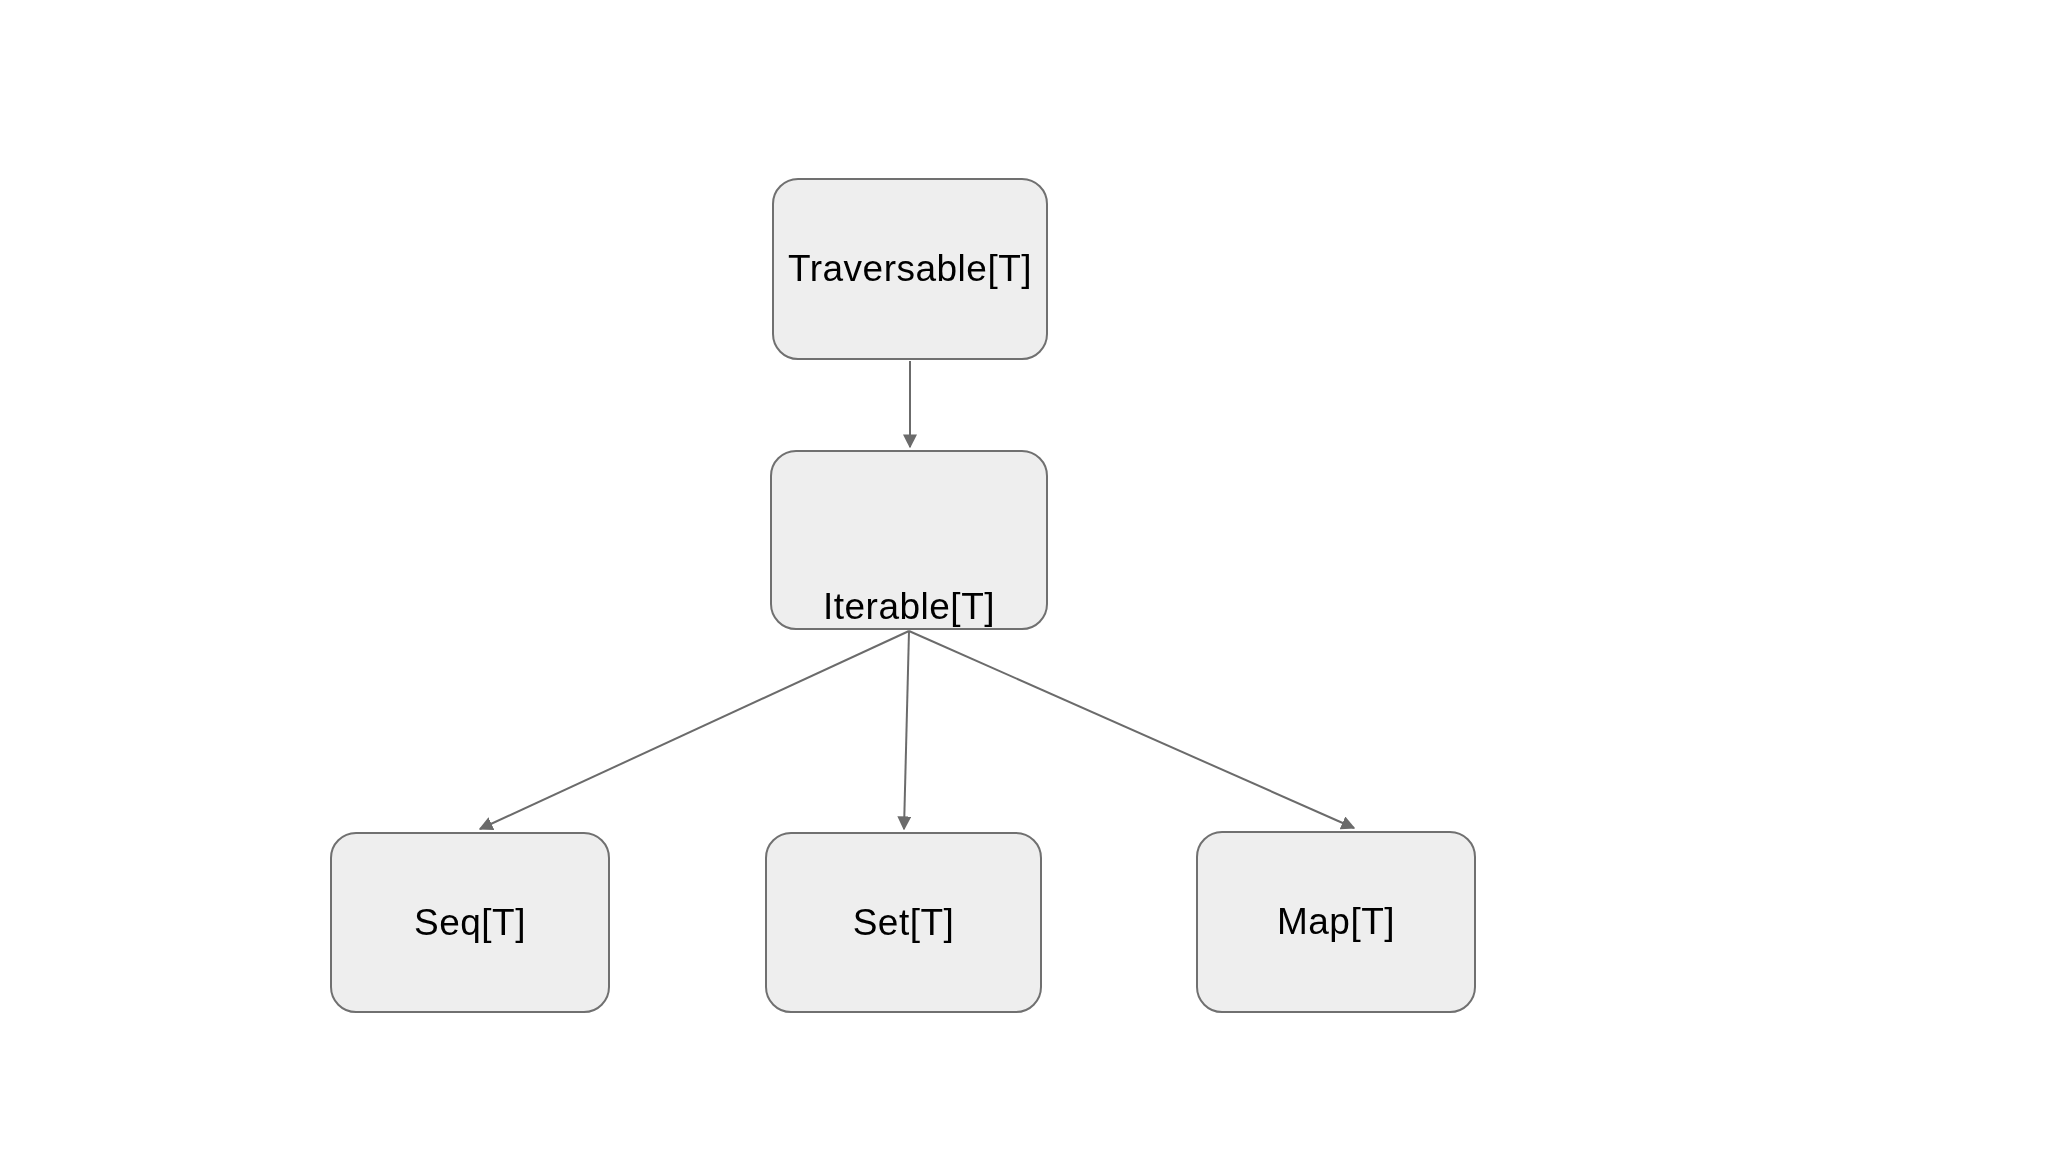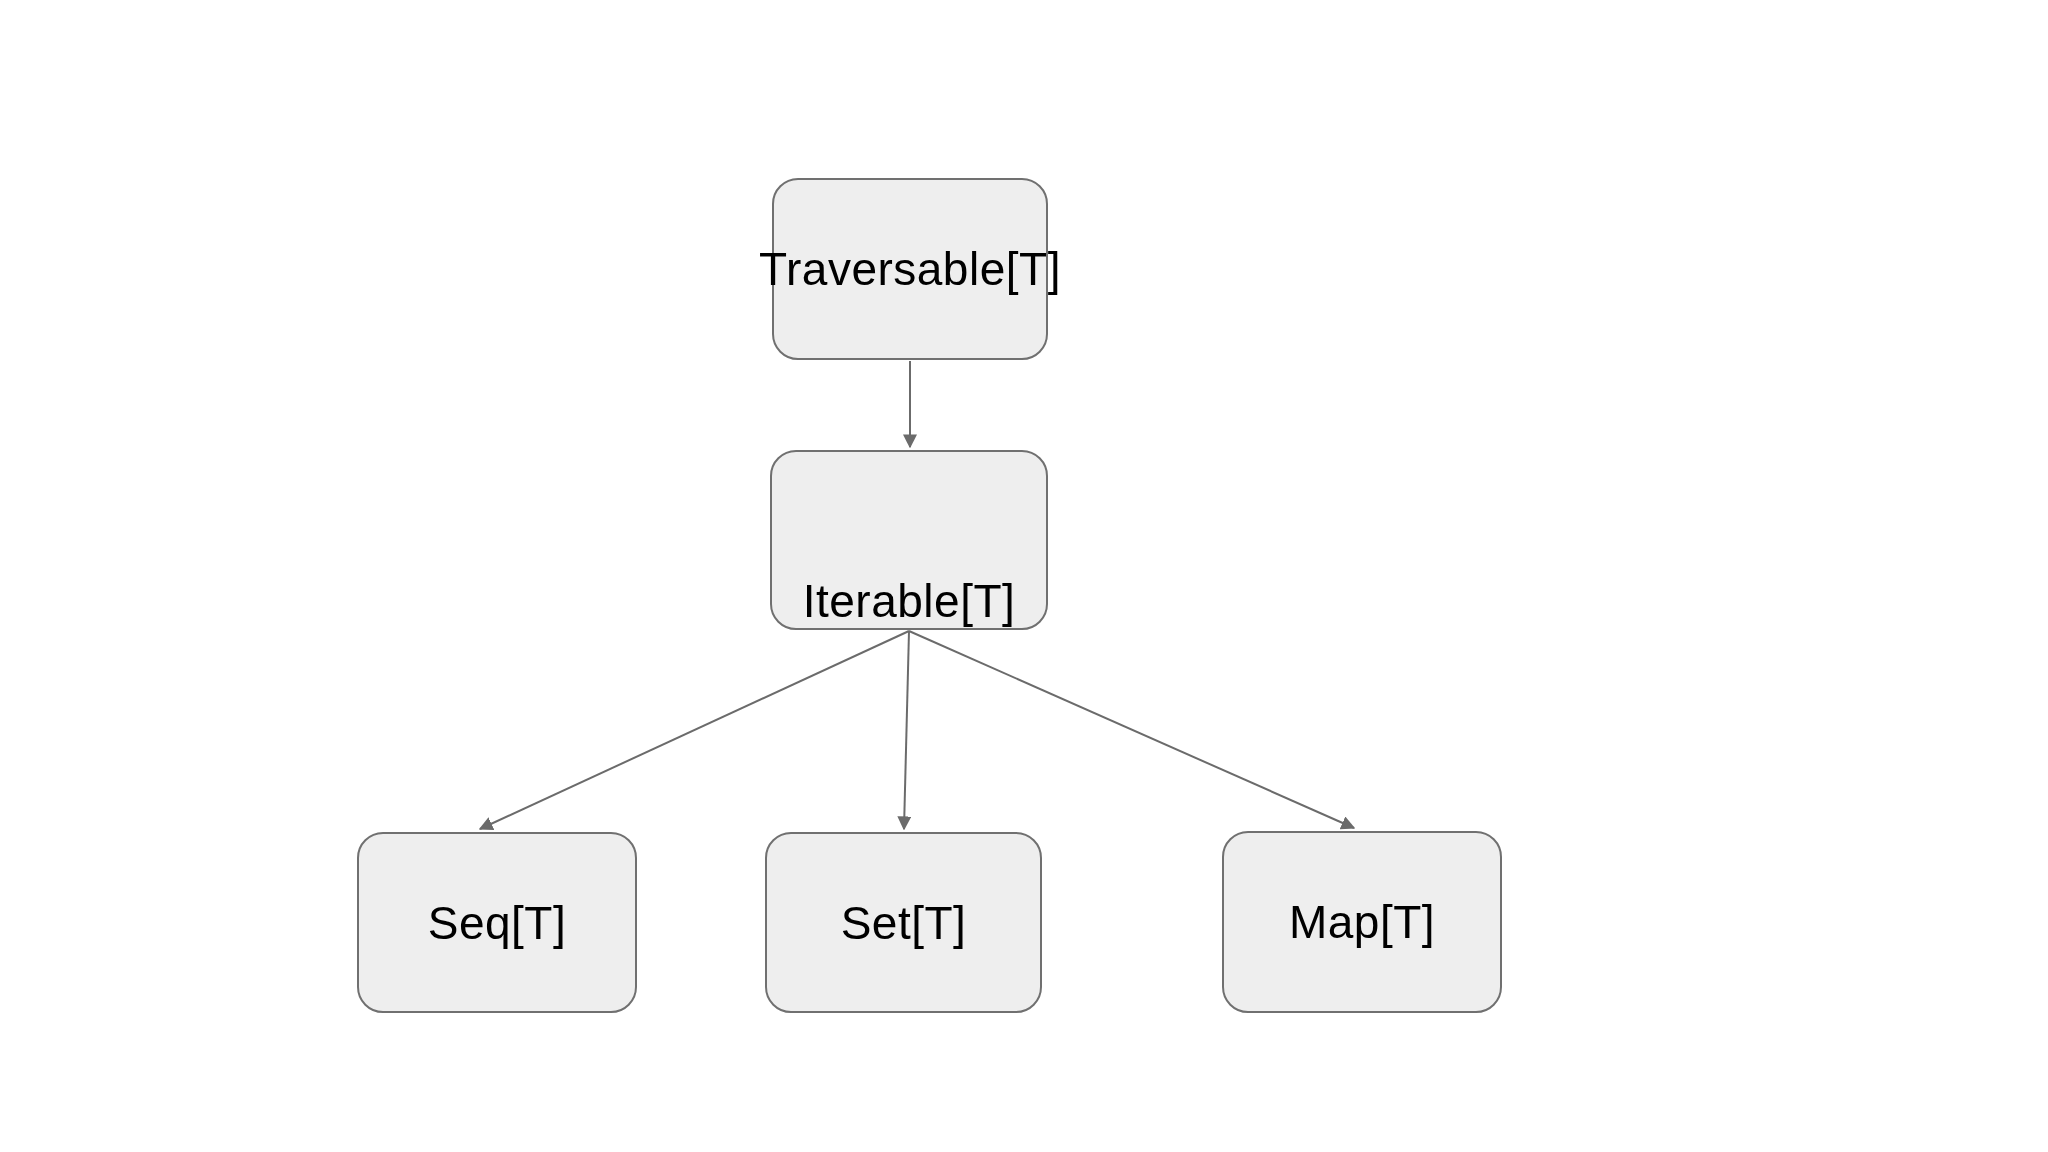--- a/index.html
+++ b/index.html
@@ -25,29 +25,29 @@
   }
   .node {
     position: absolute;
     box-sizing: border-box;
     background: var(--node-fill, #eeeeee);
     border: 2px solid var(--node-border, #707070);
     border-radius: 26px;
     display: flex;
     align-items: center;
     justify-content: center;
-    font-size: 46px;
+    font-size: 37px;
     color: var(--text, #000000);
     letter-spacing: 0.5px;
   }
   .node-traversable { left: 772px; top: 178px; width: 276px; height: 182px; }
   .node-iterable    { left: 770px; top: 450px; width: 278px; height: 180px; align-items: flex-end; }
-  .node-seq         { left: 330px; top: 832px; width: 280px; height: 181px; margin-left: 27px; }
+  .node-seq         { left: 330px; top: 832px; width: 280px; height: 181px; }
   .node-set         { left: 765px; top: 832px; width: 277px; height: 181px; }
-  .node-map         { left: 1222px; top: 831px; width: 280px; height: 182px; }
+  .node-map         { left: 1196px; top: 831px; width: 280px; height: 182px; }
 </style>
 </head>
 <body>
 
 <div class="canvas">
 
   <svg class="edges" viewBox="0 0 2048 1152" xmlns="http://www.w3.org/2000/svg">
     <defs>
       <marker id="arrow" viewBox="0 0 10 10" refX="9" refY="5" markerWidth="7" markerHeight="7" orient="auto">
         <path d="M0,0 L10,5 L0,10 z" fill="#6b6b6b"></path>

